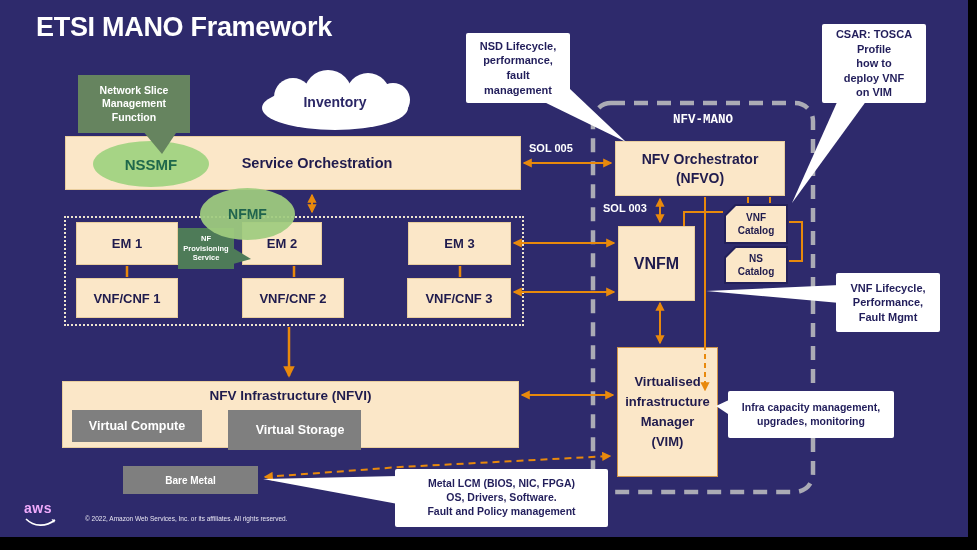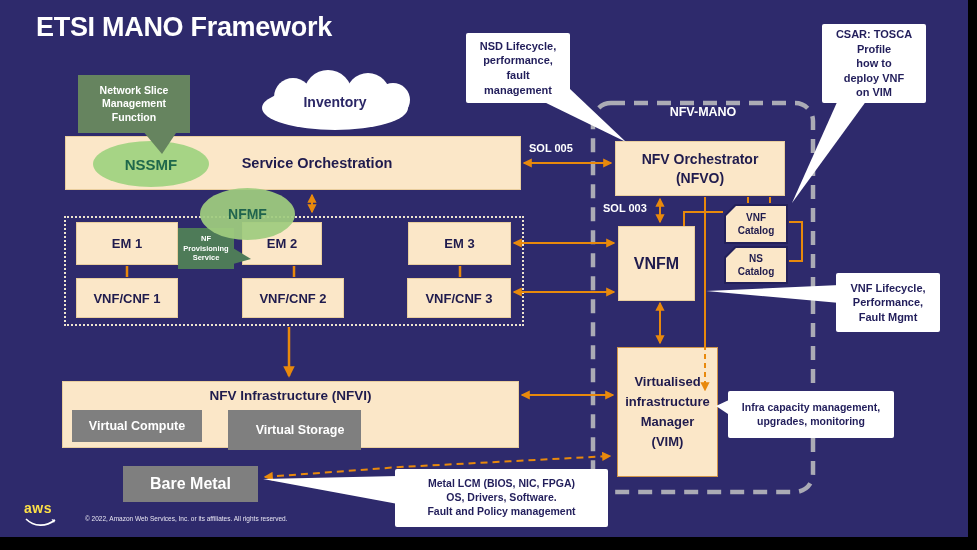--- a/index.html
+++ b/index.html
@@ -29,21 +29,21 @@
   .cloud-puff { position:absolute; background:#FFFFFF; border-radius:50%; }
   .cloud-label { position:absolute; left:0; top:0; width:100%; height:100%; color:#2B2766; font-size:14px; font-weight:bold; z-index:1; }
 
   .cat-outer { background:#23205A; clip-path:polygon(11px 0, 100% 0, 100% 100%, 0 100%, 0 11px); z-index:1; }
   .cat-inner { position:absolute; inset:2px; background:#FBE7C8; clip-path:polygon(10px 0, 100% 0, 100% 100%, 0 100%, 0 10px);
                color:#1F1B4D; font-weight:bold; font-size:10px; line-height:1.3; }
 
   .bar { background:#000000; z-index:6; }
 
   .aws-logo { left:24px; top:501px; width:44px; height:30px; z-index:2; }
-  .aws-text { color:#fde047; font-size:14px; font-weight:bold; letter-spacing:0.5px; line-height:1; }
+  .aws-text { color:#f0abfc; font-size:14px; font-weight:bold; letter-spacing:0.5px; line-height:1; }
   .copyright { left:85px; top:515px; color:#E8E6F2; font-size:6.5px; z-index:2; }
 </style>
 </head>
 <body>
 
 <div id="stage">
 
   <div class="abs title">ETSI MANO Framework</div>
 
   <div class="abs dottedgroup"></div>
@@ -79,23 +79,23 @@
 Service</div>
 
   <div class="abs ellipse flexc" style="left:200px; top:188px; width:95px; height:52px; font-size:14px; opacity:0.93; background:#A0CD7F;">NFMF</div>
 
   <div class="abs box" style="left:62px; top:381px; width:457px; height:67px;">
     <div style="text-align:center; font-size:13.5px; margin-top:6px;">NFV Infrastructure (NFVI)</div>
   </div>
   <div class="abs graybox flexc" style="left:72px;  top:410px; width:130px; height:32px; font-size:12.5px;">Virtual Compute</div>
   <div class="abs graybox flexc" style="left:228px; top:410px; width:133px; height:40px; font-size:12.5px;padding-left:11px;">Virtual Storage</div>
 
-  <div class="abs graybox flexc" style="left:123px; top:466px; width:135px; height:36px; font-size:16px;">Bare Metal</div>
+  <div class="abs graybox flexc" style="left:123px; top:466px; width:135px; height:28px; font-size:10px;">Bare Metal</div>
 
-  <div class="abs flexc" style="left:593px; top:104px; width:220px; height:16px; color:#fff; font-weight:bold; font-size:12.5px; z-index:2;">NFV-MANO</div>
+  <div class="abs flexc" style="left:593px; top:112px; width:220px; height:16px; color:#fff; font-weight:bold; font-size:12.5px; z-index:2;font-family:Liberation Mono, monospace;">NFV-MANO</div>
 
   <div class="abs box flexc pre" style="left:615px; top:141px; width:170px; height:55px; font-size:14px; line-height:1.35;">NFV Orchestrator
 (NFVO)</div>
 
   <div class="abs box flexc" style="left:618px; top:226px; width:77px; height:75px; font-size:16px;">VNFM</div>
 
   <div class="abs cat-outer" style="left:724px; top:204px; width:64px; height:40px;">
     <div class="cat-inner flexc pre">VNF
 Catalog</div>
   </div>

